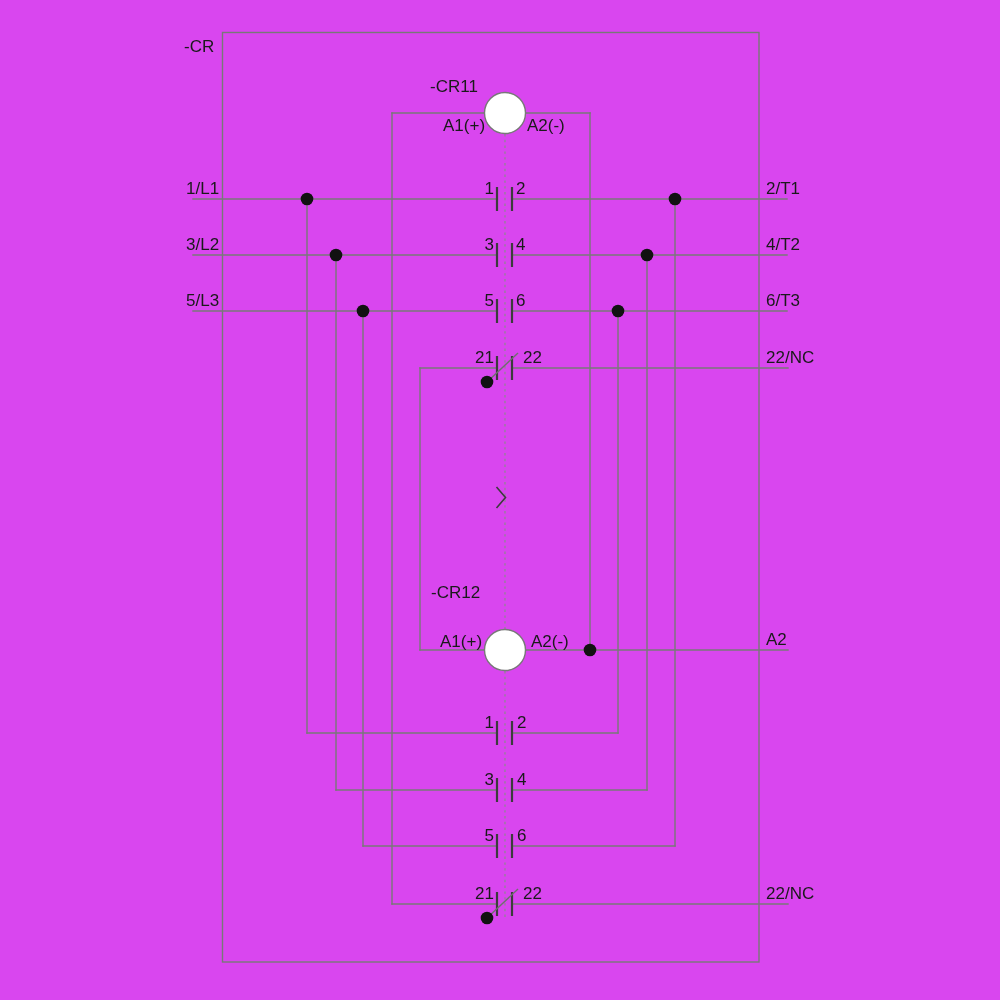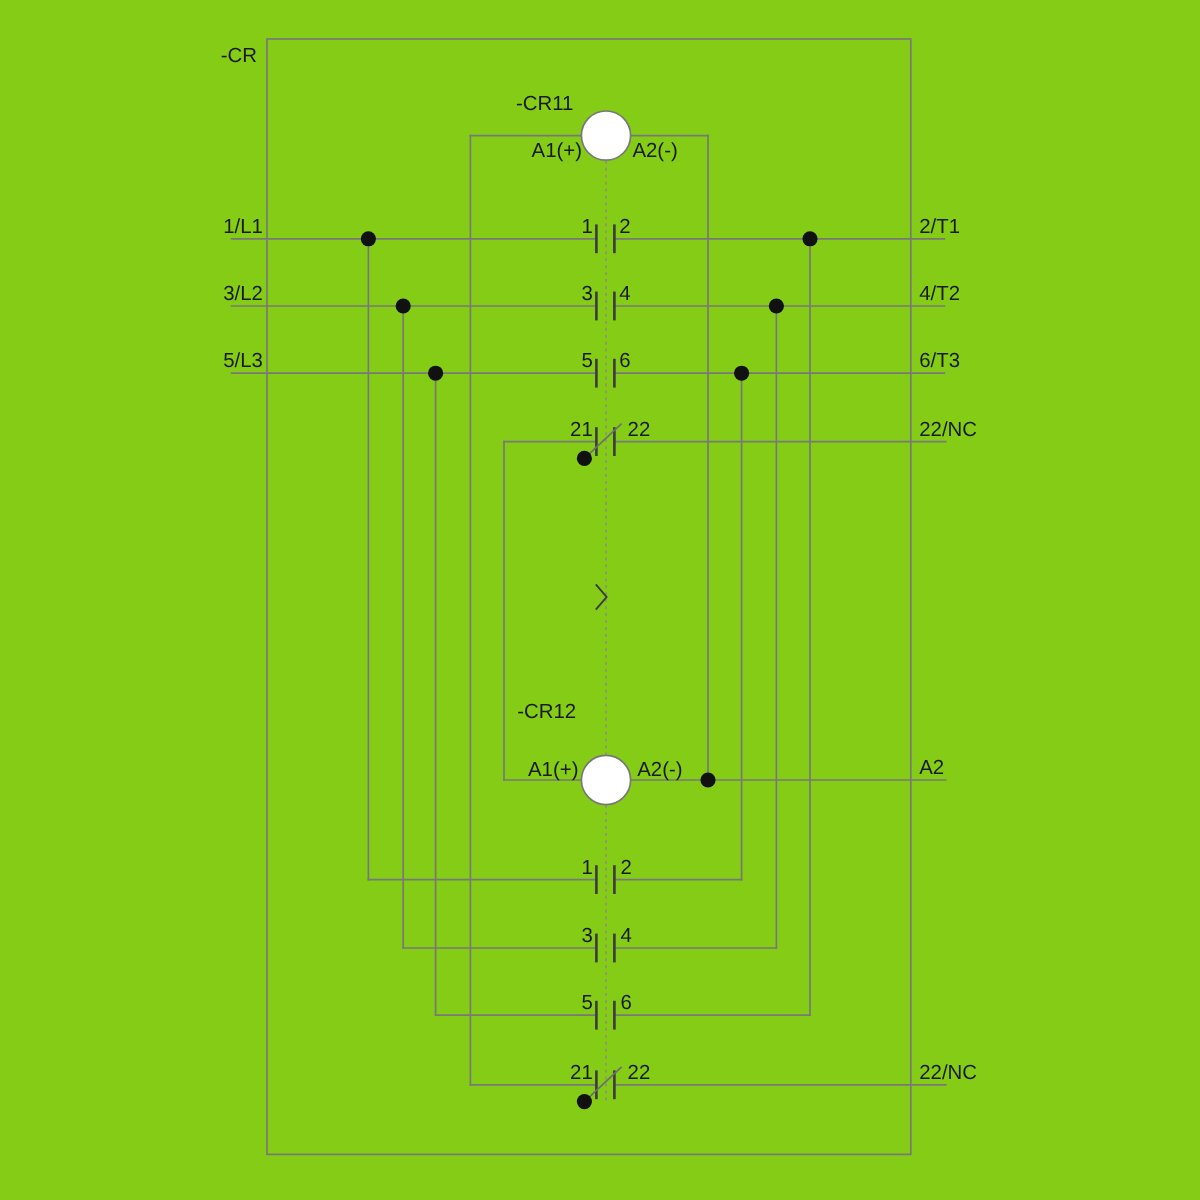--- a/index.html
+++ b/index.html
@@ -1,16 +1,16 @@
 <!DOCTYPE html>
 <html><head>
 <meta charset="utf-8">
 <style>
   html,body{margin:0;padding:0;background:#ffffff;width:1000px;height:1000px;overflow:hidden;}
-  .stage{position:relative;width:1000px;height:1000px;background:#84cc16;}
+  .stage{position:relative;width:1000px;height:1000px;background:#d946ef;}
   .wire{stroke:#787878;stroke-width:1.4;fill:none;stroke-linecap:square;}
   .dash{stroke:#8a8a8a;stroke-width:1.2;fill:none;stroke-dasharray:2.4 3.4;}
   .bar{stroke:#3c3c3c;stroke-width:2.2;stroke-linecap:butt;}
   .slash{stroke:#6f6f6f;stroke-width:1.4;}
   .dot{fill:#111111;stroke:none;}
   .coil{fill:#ffffff;stroke:#787878;stroke-width:1.4;}
   .chev{stroke:#3c3c3c;stroke-width:1.6;fill:none;stroke-linejoin:miter;}
   .lbl{font-family:"Liberation Sans",sans-serif;font-size:17px;fill:#1a1a1a;}
 </style>
 </head>

